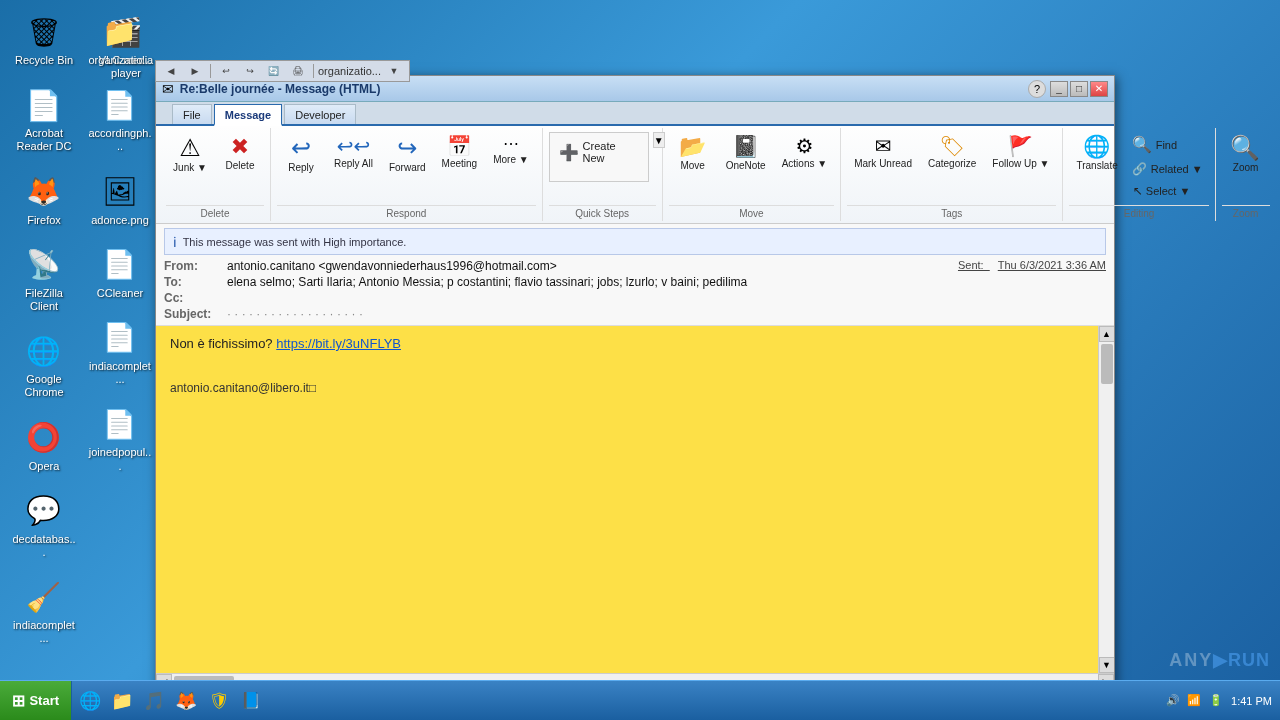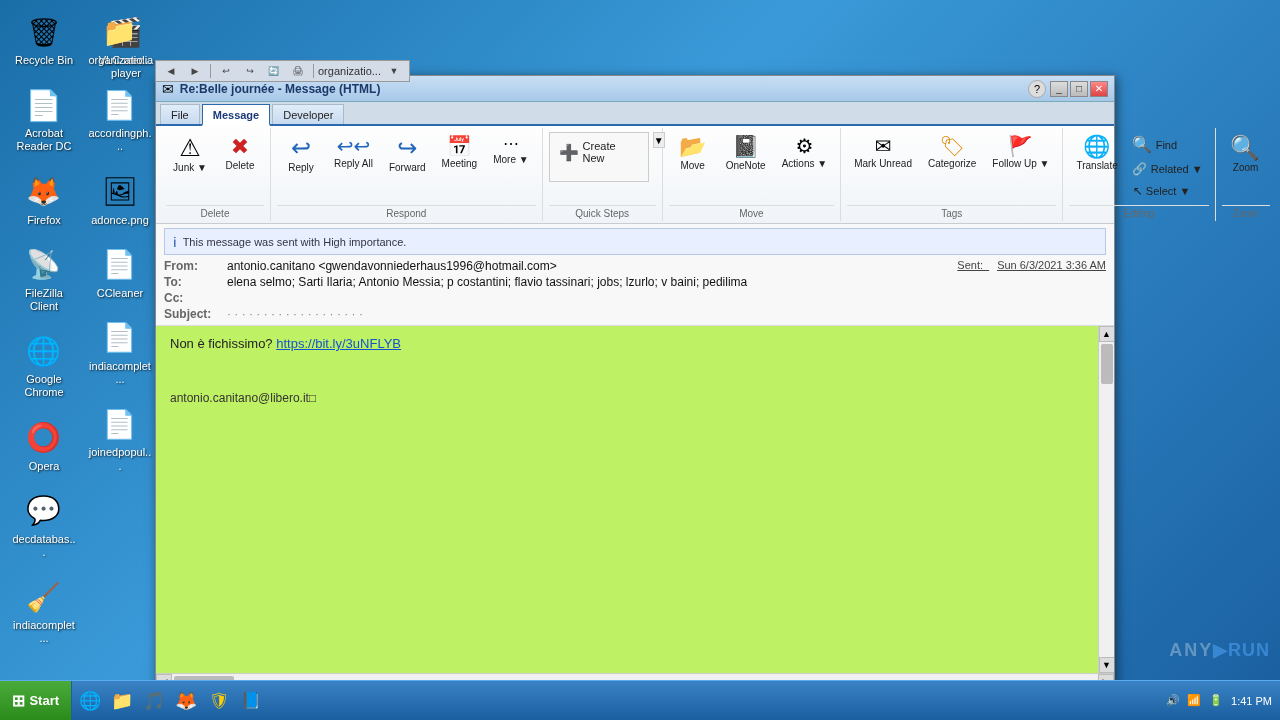--- a/index.html
+++ b/index.html
@@ -291,42 +291,42 @@
     .info-icon { color: #2255aa; font-size: 14px; }
     .header-fields { display: flex; flex-direction: column; gap: 2px; font-size: 12px; }
     .header-row { display: flex; gap: 8px; }
     .header-label { color: #666; min-width: 55px; font-weight: bold; }
     .header-value { color: #111; flex: 1; }
     .header-sent { color: #444; font-size: 11px; text-decoration: underline; }
 
     
     .message-body {
       flex: 1;
-      background: #bef264;
+      background: #fde047;
       padding: 10px 14px;
       overflow-y: auto;
       font-size: 13px;
       color: #222;
       position: relative;
     }
     .message-link {
       color: #1155cc;
       text-decoration: underline;
       cursor: pointer;
     }
     .message-signature {
-      margin-top: 40px;
+      margin-top: 30px;
       font-size: 12px;
       color: #333;
     }
 
     
     .anyrun-watermark {
       position: absolute;
-      bottom: 58px;
+      bottom: 48px;
       right: 10px;
       color: rgba(255,255,255,0.6);
       font-size: 22px;
       font-weight: bold;
       letter-spacing: 1px;
       pointer-events: none;
     }
 
     .header-right-area {
       display: flex;
@@ -451,21 +451,21 @@
         <div class="header-help">?</div>
         <div class="title-bar-buttons">
           <button class="title-btn">_</button>
           <button class="title-btn">□</button>
           <button class="title-btn close">✕</button>
         </div>
       </div>
     </div>
 
     <div style="display:flex; align-items:flex-end; background:#d0dce8; border-bottom:2px solid #2a6aad; height:24px; padding:0 4px;">
-      <div class="ribbon-tab" style="background:linear-gradient(180deg,#e0ecf8 0%,#c8daf0 100%); border:1px solid #aabbc8; border-bottom:none; height:20px; font-size:11px; padding:2px 10px; display:flex; align-items:center; color:#222; margin-right:2px; cursor:pointer;">File</div>
+      <div class="ribbon-tab" style="background:linear-gradient(180deg,#e0ecf8 0%,#c8daf0 100%); border:1px solid #aabbc8; border-bottom:none; height:20px; font-size:11px; padding:2px 10px; display:flex; align-items:center; color:#222; margin-right:2px; cursor:pointer;margin-left:12px;">File</div>
       <div class="ribbon-tab active" style="background:white; border:1px solid #2a6aad; border-bottom:2px solid white; margin-bottom:-2px; height:22px; font-size:11px; font-weight:bold; padding:2px 10px; display:flex; align-items:center; color:#1a3a7a; cursor:pointer;">Message</div>
       <div class="ribbon-tab" style="background:linear-gradient(180deg,#e0ecf8 0%,#c8daf0 100%); border:1px solid #aabbc8; border-bottom:none; height:20px; font-size:11px; padding:2px 10px; display:flex; align-items:center; color:#222; margin-left:2px; cursor:pointer;">Developer</div>
     </div>
 
     <div class="ribbon-content">
 
       <div class="ribbon-group">
         <div class="ribbon-group-buttons">
           <div class="ribbon-btn-large">
             <div class="ribbon-btn-icon">⚠</div>
@@ -594,21 +594,21 @@
         <span class="info-icon">ℹ</span>
         <div>
           <div>This message was sent with High importance.</div>
         </div>
       </div>
       <div class="header-fields">
         <div class="header-row">
           <span class="header-label">From:</span>
           <span class="header-value">antonio.canitano &lt;gwendavonniederhaus1996@hotmail.com&gt;</span>
           <span class="header-sent">Sent: &nbsp;</span>
-          <span class="header-sent">Sun 6/3/2021 3:36 AM</span>
+          <span class="header-sent">Thu 6/3/2021 3:36 AM</span>
         </div>
         <div class="header-row">
           <span class="header-label">To:</span>
           <span class="header-value">elena selmo; Sarti Ilaria; Antonio Messia; p costantini; flavio tassinari; jobs; lzurlo; v baini; pedilima</span>
         </div>
         <div class="header-row">
           <span class="header-label">Cc:</span>
           <span class="header-value"></span>
         </div>
         <div class="header-row">

